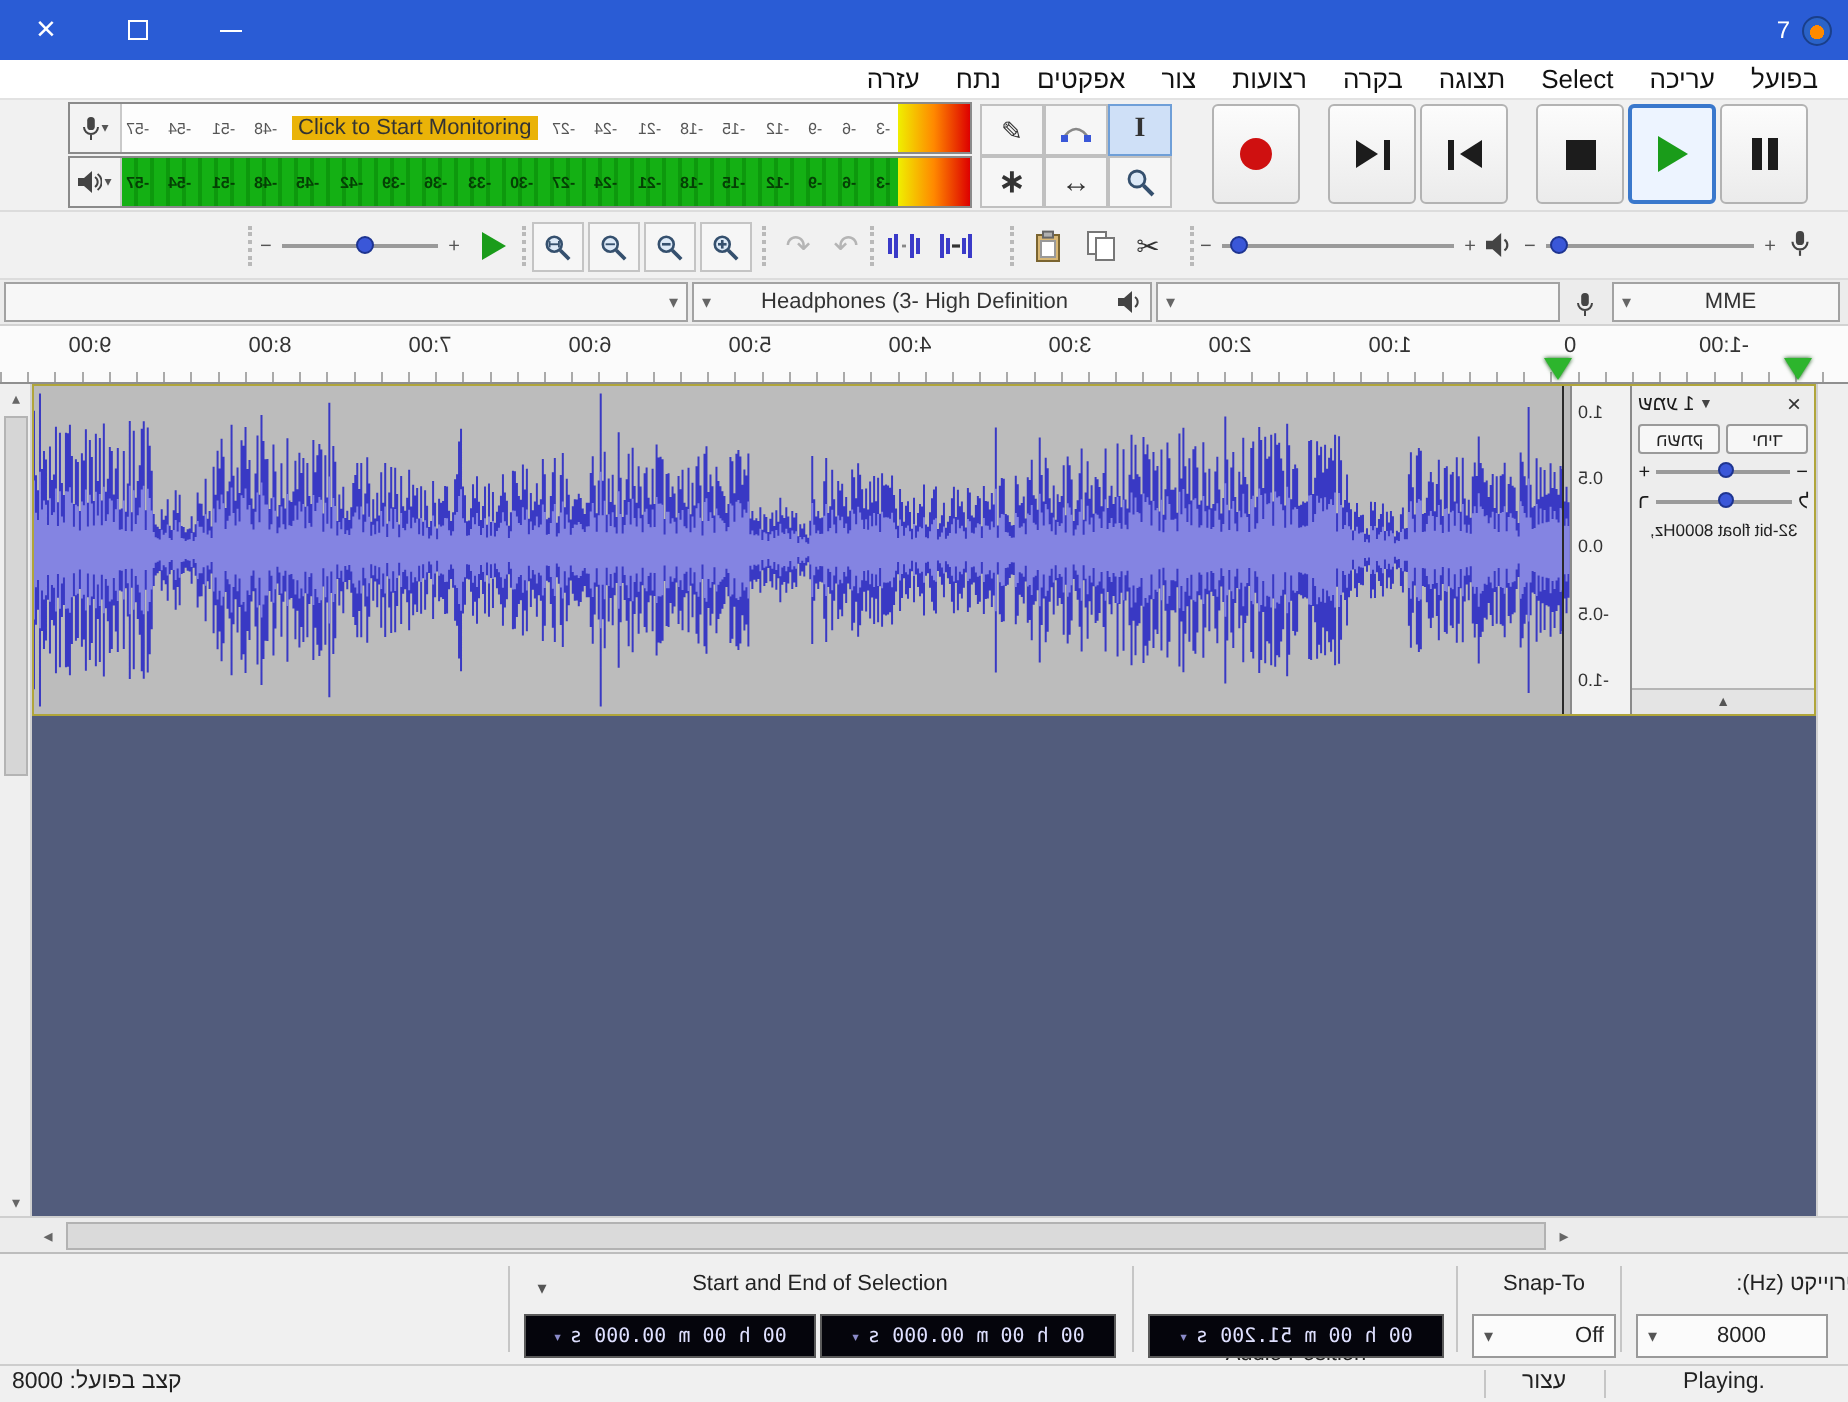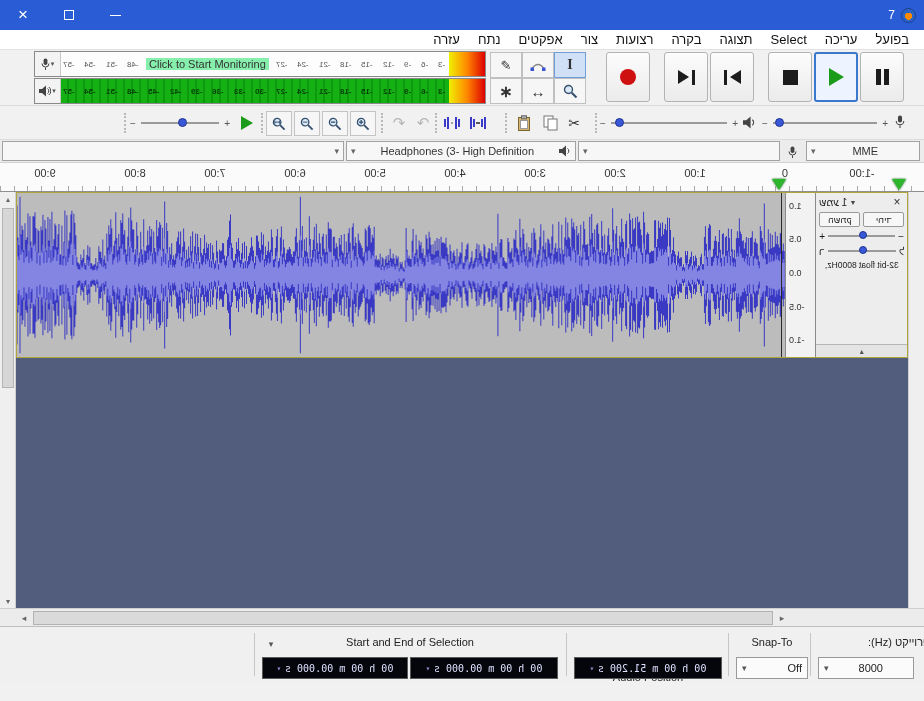--- a/index.html
+++ b/index.html
@@ -23,21 +23,21 @@
   
   .toolbar1 { position:absolute; top:50px; left:0; width:924px; height:56px; background:#f1f1f1; border-bottom:1px solid #dcdcdc; }
   .meter { position:absolute; left:34px; width:452px; height:26px; border:1px solid #8a8a8a; background:#fdfdfd; display:flex; }
   .meter-icon { width:26px; height:100%; display:flex; align-items:center; justify-content:center; gap:1px; background:#f3f3f3; border-right:1px solid #c9c9c9; font-size:7px; color:#555; }
   .meter-body { position:relative; flex:1; overflow:hidden; }
   .scale-row { position:absolute; left:2px; right:40px; top:0; bottom:0; display:flex; justify-content:space-between; align-items:center; }
   .dbnum { font-size:8px; color:#555; }
   .meter.play .meter-body { background:repeating-linear-gradient(90deg,#14b014 0 6px,#0d990d 6px 8px); }
   .meter.play .dbnum { color:#054005; font-weight:bold; }
   .clip-zone { position:absolute; right:0; top:0; bottom:0; width:36px; background:linear-gradient(90deg,#efef00,#ff8800,#dd0000); }
-  .meter-hint { position:absolute; left:85px; top:50%; transform:translateY(-50%); font-size:11px; color:#333; background:#86efac; padding:0 3px; white-space:nowrap; }
+  .meter-hint { position:absolute; left:85px; top:50%; transform:translateY(-50%); font-size:11px; color:#333; background:#eab308; padding:0 3px; white-space:nowrap; }
 
   .tools-grid { position:absolute; left:490px; top:2px; width:97px; height:52px; display:grid; grid-template-columns:repeat(3,32px); grid-template-rows:26px 26px; }
   .tool-btn { border:1px solid #c0c0c0; background:#f6f6f6; display:flex; align-items:center; justify-content:center; font-size:13px; color:#333; }
   .tool-btn.selected { background:#cfe0f7; border:1px solid #6f9fd8; }
   .ibeam { font-family:"Liberation Serif", serif; font-weight:bold; font-size:14px; }
 
   .transport { position:absolute; left:604px; top:2px; height:52px; }
   .t-btn { position:absolute; top:0; width:44px; height:50px; border:1px solid #b3b3b3; border-radius:3px; background:linear-gradient(#fcfcfc,#ebebeb); display:flex; align-items:center; justify-content:center; gap:3px; }
   .t-btn.active { border:2px solid #3a78cc; background:#edf4ff; }
   .ic-rec { width:16px; height:16px; border-radius:50%; background:#cf1010; }
@@ -554,14 +554,21 @@
       <span style="flex:1; text-align:right;">Off</span>
     </div>
 
     <div class="sel-label" style="left:857px; width:106px; direction:rtl;">קצב פרוייקט (Hz):</div>
     <div class="combo2" style="left:818px; width:96px;">
       <span style="font-size:9px; color:#555;">▾</span>
       <span style="flex:1; text-align:center;">8000</span>
     </div>
   </div>
 
+  <div class="statusbar">
+    <div class="abs" style="left:6px; top:2px; width:220px; direction:rtl; text-align:left;">קצב בפועל: 8000</div>
+    <div class="st-sep" style="left:742px;"></div>
+    <div class="abs" style="left:744px; top:2px; width:56px; text-align:center;">עצור</div>
+    <div class="st-sep" style="left:802px;"></div>
+    <div class="abs" style="left:804px; top:2px; width:116px; text-align:center;">Playing.</div>
+  </div>
 
 </div>
 
 </body></html>

